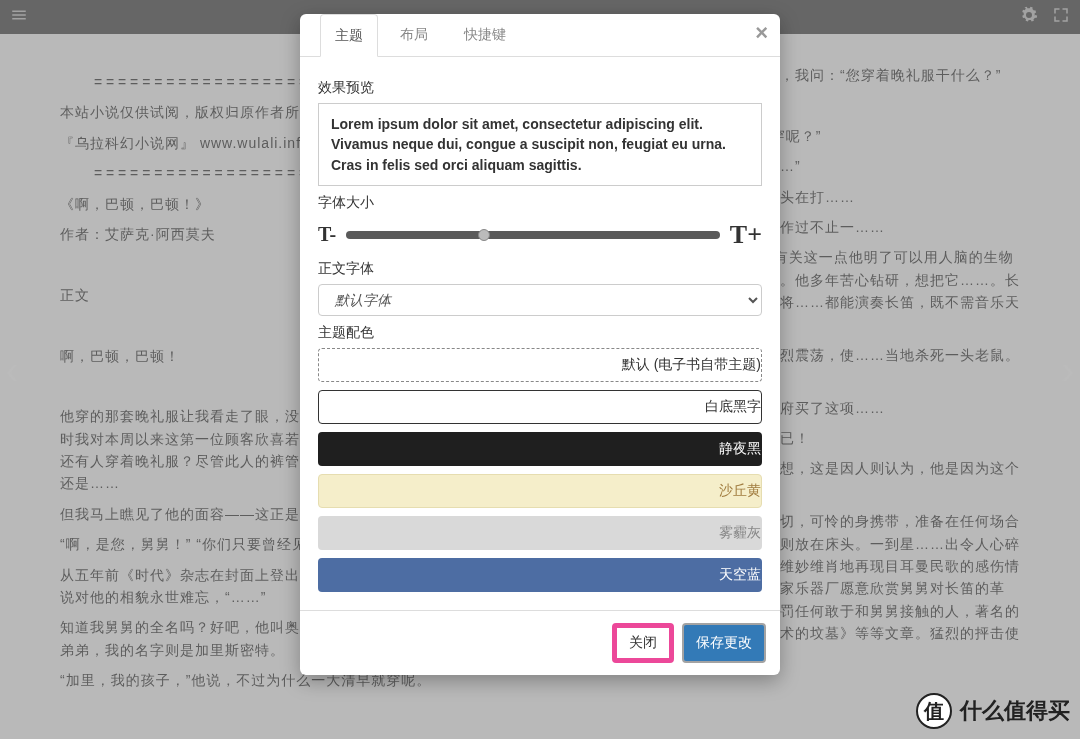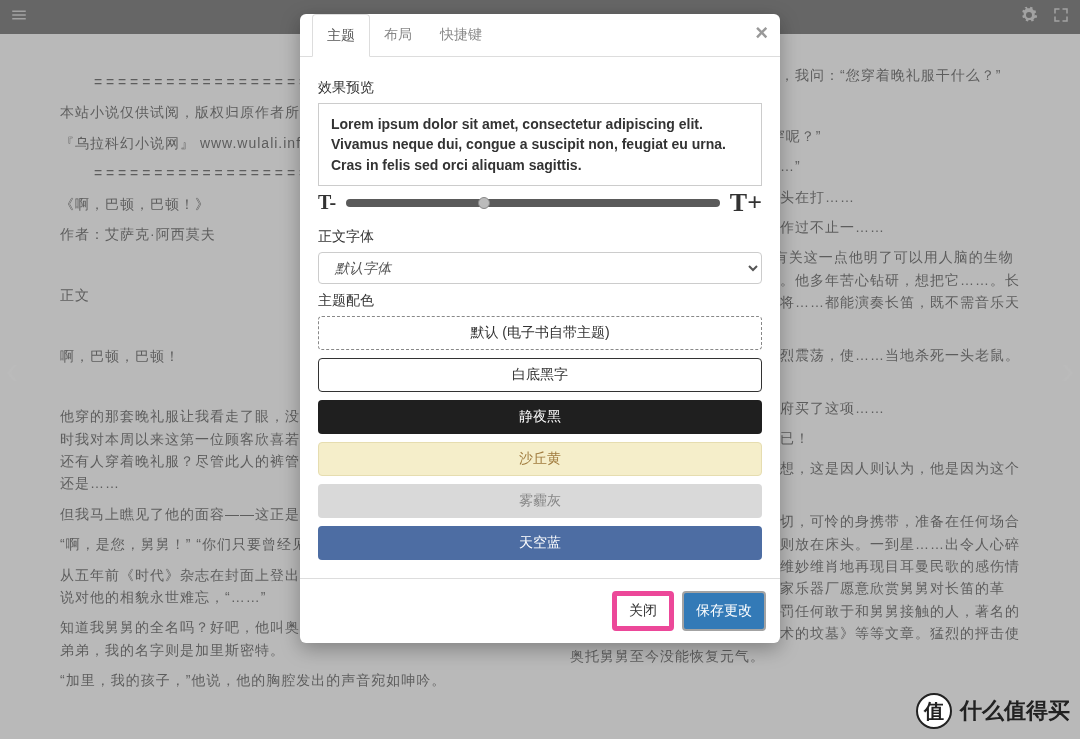--- a/index.html
+++ b/index.html
@@ -67,20 +67,21 @@
     border-bottom: 1px solid #ddd;
     padding: 0 12px;
     position: relative;
   }
   .modal-header .tab {
     padding: 12px 14px 10px 14px;
     font-size: 14px;
     color: #888;
     cursor: pointer;
     border-bottom: 2px solid transparent;
+    margin-left: 8px;
   }
   .modal-header .tab.active {
     color: #555;
     border: 1px solid #ddd;
     border-bottom: 1px solid #fff;
     border-radius: 4px 4px 0 0;
     margin-bottom: -1px;
     background: #fff;
   }
   .modal-close {
@@ -121,21 +122,21 @@
     border-radius: 4px;
     background: #fff;
     color: #555;
     text-indent: 4px;
     font-style: italic;
   }
   .theme-list { display: flex; flex-direction: column; gap: 8px; margin: 6px 0 16px 0; }
   .theme-btn {
     width: 100%;
     padding: 7px 0;
-    text-align: center;
+    text-align: right;
     font-size: 14px;
     border-radius: 4px;
     border: 1px solid transparent;
     cursor: pointer;
   }
   .theme-dashed { border: 1px dashed #888; color: #333; background: #fff; }
   .theme-whiteblack { border: 1px solid #333; color: #333; background: #fff; }
   .theme-nightblack { background: #1f1f1f; color: #fafafa; }
   .theme-sand { background: #f5eeca; color: #a17c3f; border: 1px solid #e6ddb0;}
   .theme-skyblue { background: #4d6da3; color: #fff; }
@@ -201,21 +202,21 @@
   <p>&nbsp;</p>
   <p>正文</p>
   <p>&nbsp;</p>
   <p>啊，巴顿，巴顿！</p>
   <p>&nbsp;</p>
   <p>他穿的那套晚礼服让我看走了眼，没能瞧出他是吉利根商行的人。当时我对本周以来这第一位顾客欣喜若狂——见鬼，现在都快45怎么还有人穿着晚礼服？尽管此人的裤管和袜子之间还空出了一大截，我还是……</p>
   <p>但我马上瞧见了他的面容——这正是我的……</p>
   <p>“啊，是您，舅舅！” “你们只要曾经见过……”</p>
   <p>从五年前《时代》杂志在封面上登出他的照片以来，编辑部赌咒发誓说对他的相貌永世难忘，“……”</p>
   <p>知道我舅舅的全名吗？好吧，他叫奥托施梅里玛依，是我妈妈的嫡亲弟弟，我的名字则是加里斯密特。</p>
-  <p>“加里，我的孩子，”他说，他的胸腔发出的声音宛如呻吟。</p>
+  <p>“加里，我的孩子，”他说，不过为什么一大清早就穿呢。</p>
   <p>这一切令我丈二和尚摸不着头脑，我问：“您穿着晚礼服干什么？”</p>
   <p>“这是租来的。“舅舅回答说。</p>
   <p>“是啊，不过为什么一大清早就穿呢？”</p>
   <p>……意乱，加里，全怪那宴会……”</p>
   <p>……砰砰捶在我的桌上，好似榔头在打……</p>
   <p>……诸如此类的声明，我舅舅已作过不止一……</p>
   <p>……6年他就发明了这个效应，有关这一点他明了可以用人脑的生物电流（更具体……）控制继电器。他多年苦心钻研，想把它……。长笛是他的爱好，是他的生命，这将……都能演奏长笛，既不需音乐天赋，也无……</p>
   <p>……波场，能反过来使脑细胞剧烈震荡，使……当地杀死一头老鼠。他们声称对人也具有……</p>
   <p>……老板则赚了上百万，因为政府买了这项……</p>
   <p>……上了《时代》杂志的封面而已！</p>
@@ -233,20 +234,21 @@
   <div class="modal-header">
     <div class="tab active">主题</div>
     <div class="tab">布局</div>
     <div class="tab">快捷键</div>
     <div class="modal-close">×</div>
   </div>
   <div class="modal-body">
     <div class="section-label">效果预览</div>
     <div class="preview-box">Lorem ipsum dolor sit amet, consectetur adipiscing elit. Vivamus neque dui, congue a suscipit non, feugiat eu urna. Cras in felis sed orci aliquam sagittis.</div>
 
+    <div class="section-label">字体大小</div>
     <div class="slider-row">
       <span class="size-icon size-small">T-</span>
       <div class="slider-track">
         <div class="slider-thumb"></div>
       </div>
       <span class="size-icon size-large">T+</span>
     </div>
 
     <div class="section-label">正文字体</div>
     <select class="select-font">

